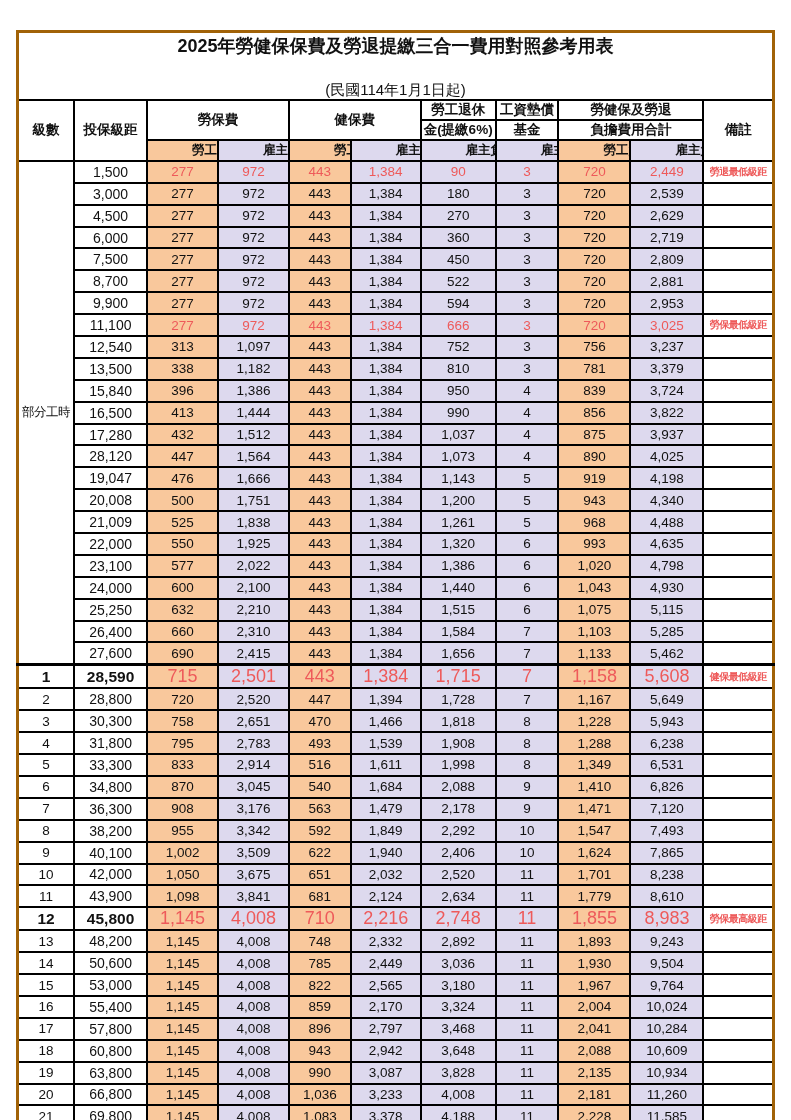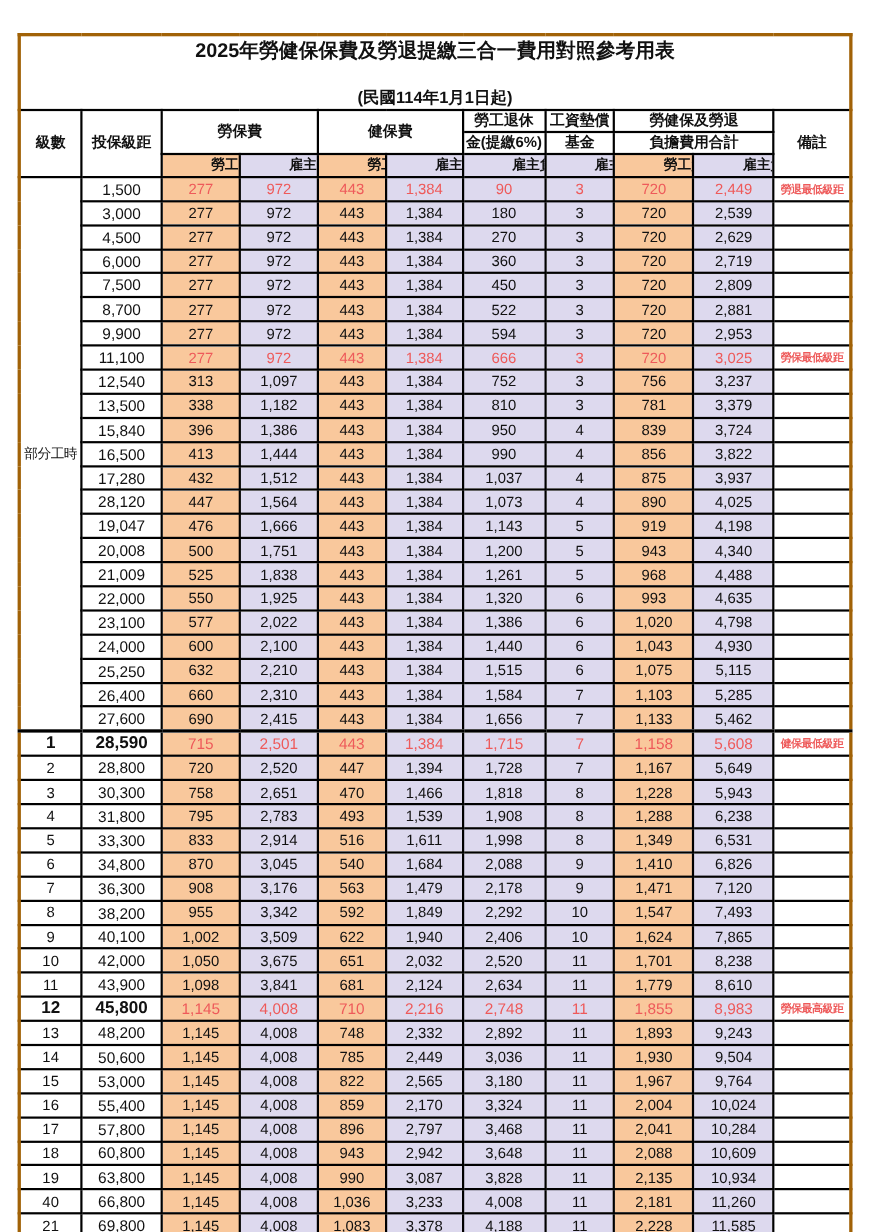--- a/index.html
+++ b/index.html
@@ -13,37 +13,37 @@
     border-collapse:collapse;table-layout:fixed;width:759px;
     border:3px solid #a16207;
   }
   td,th{
     border:2px solid #000;padding:0;text-align:center;vertical-align:middle;
     overflow:hidden;white-space:nowrap;font-weight:normal;
   }
   
   .title-cell{height:56px;border-bottom:2px solid #000;}
   .title-main{font-size:18px;font-weight:bold;line-height:1.55;}
-  .title-sub{font-size:15px;font-weight:bold;line-height:1.2;margin-top:20px;}
+  .title-sub{font-size:15px;font-weight:normal;line-height:1.2;margin-top:20px;}
   
   .h-row1 th{height:17px;font-size:13.5px;font-weight:bold;}
   .h-row2 th{height:17px;font-size:13.5px;font-weight:bold;}
   .h-row3 th{height:19px;font-size:12.5px;font-weight:bold;padding-left:44px;}
   th.group{font-size:13.5px;margin-left:27px;}
   
   .emp{background:var(--emp-bg);}
   .er{background:var(--er-bg);}
   
   tbody td{height:19.9px;font-size:13.5px;}
   td.level{font-size:13.5px;background:#fff;}
   td.bracket{font-size:14px;background:#fff;}
   td.remark{font-size:10px;background:#fff;color:var(--hl);font-weight:bold;letter-spacing:-0.5px;}
   tr.hl td.val{color:var(--hl);}
   tr.emph td.level, tr.emph td.bracket{font-weight:bold;font-size:15.5px;}
-  tr.emph td.val{font-size:14px;}
+  tr.emph td.val{font-size:18px;}
   tr.thick td{border-top:3px solid #000;}
   td.parttime{font-size:12.5px;background:#fff;letter-spacing:-0.5px;}
 </style>
 </head>
 <body>
 
 <div class="sheet">
   <table>
     <colgroup>
       <col style="width:55px">
@@ -610,21 +610,21 @@
           <td class="val er">4,008</td>
           <td class="val emp">990</td>
           <td class="val er">3,087</td>
           <td class="val er">3,828</td>
           <td class="val er">11</td>
           <td class="val emp">2,135</td>
           <td class="val er">10,934</td>
           <td class="remark"></td>
         </tr>
         <tr>
-          <td class="level">40</td>
+          <td class="level">20</td>
           <td class="bracket">66,800</td>
           <td class="val emp">1,145</td>
           <td class="val er">4,008</td>
           <td class="val emp">1,036</td>
           <td class="val er">3,233</td>
           <td class="val er">4,008</td>
           <td class="val er">11</td>
           <td class="val emp">2,181</td>
           <td class="val er">11,260</td>
           <td class="remark"></td>

